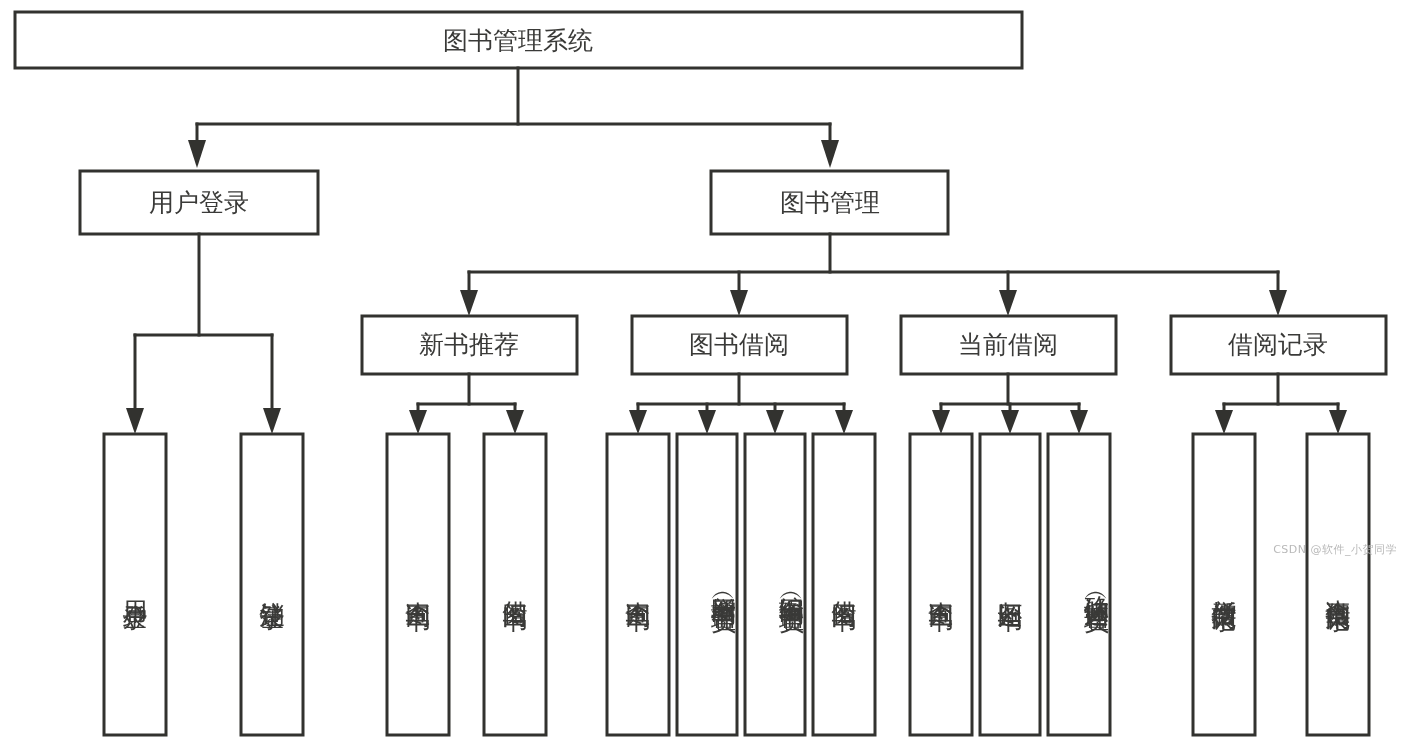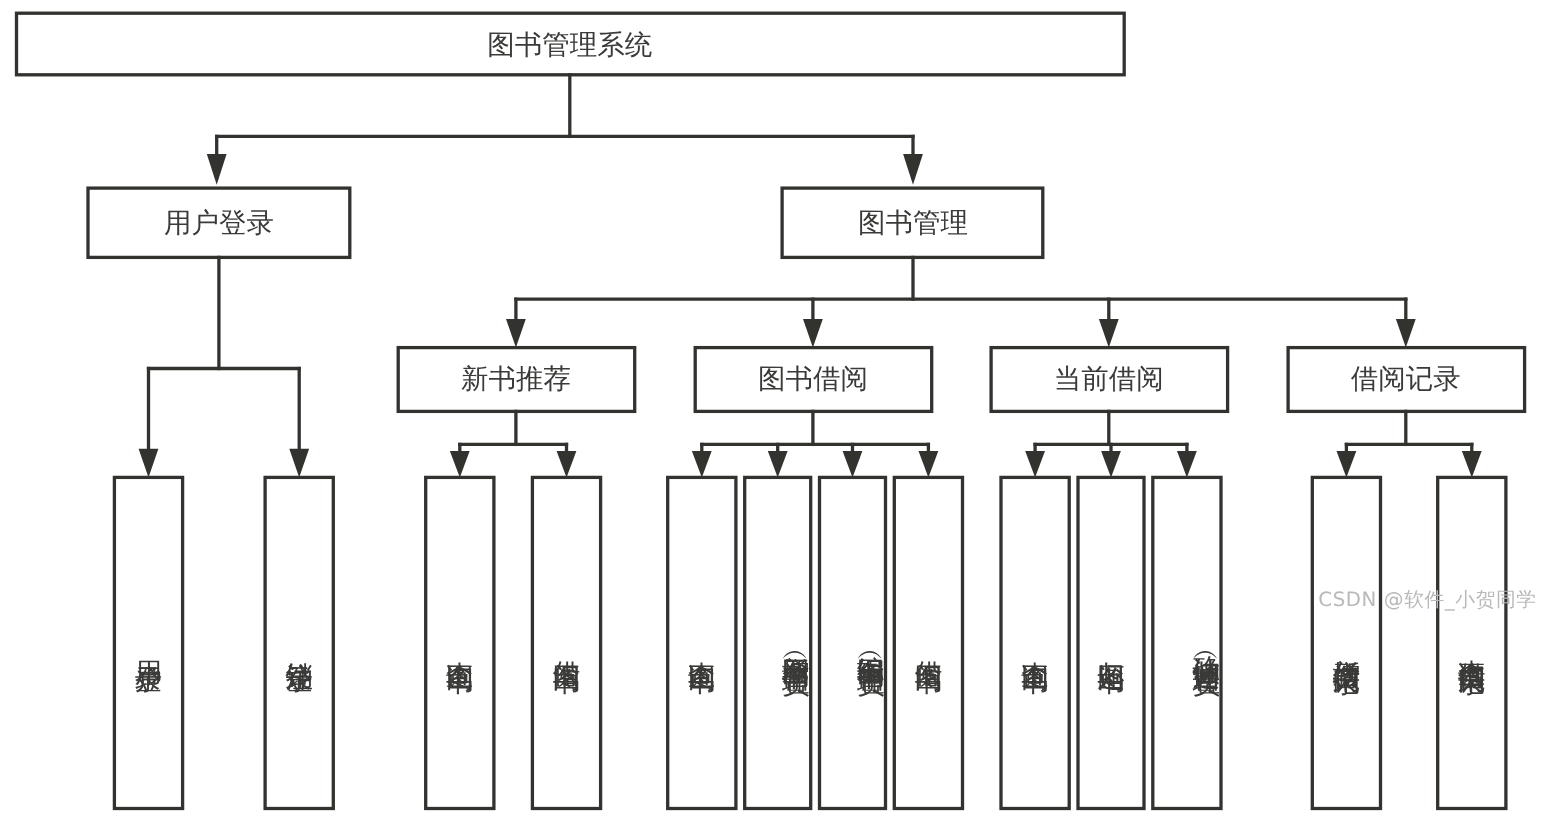--- a/index.html
+++ b/index.html
@@ -61,21 +61,21 @@
     align-items: center;
     justify-content: center;
     white-space: nowrap;
     pointer-events: none;
   }
   #watermark {
     position: absolute;
     right: 8px;
     bottom: 6px;
     font-family: "DejaVu Sans", "Liberation Sans", sans-serif;
-    font-size: 18px;
+    font-size: 11px;
     color: #b9b9b9;
     letter-spacing: 0.5px;
     white-space: nowrap;
   }
 </style>
 </head>
 <body>
 
 <div id="diagram-root">
 

